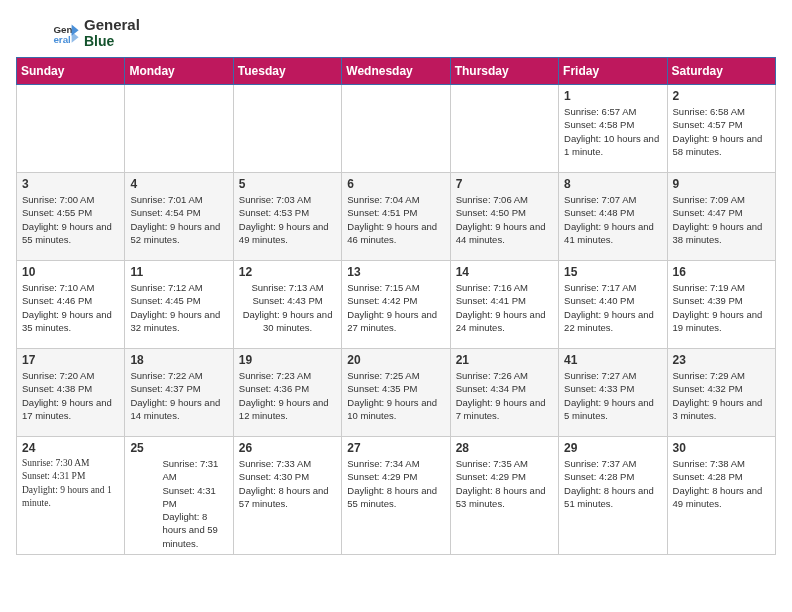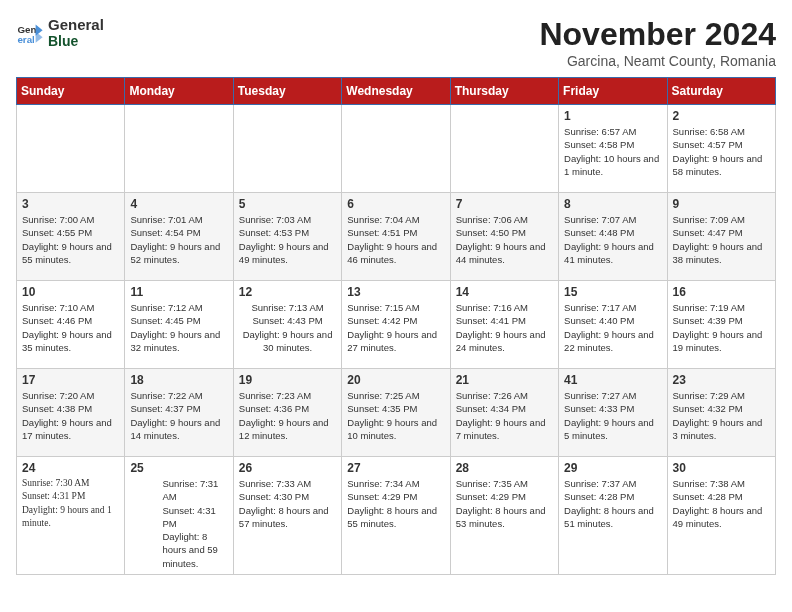--- a/index.html
+++ b/index.html
@@ -13,20 +13,21 @@
     .header-area {
       display: flex;
       align-items: flex-start;
       justify-content: space-between;
       margin-bottom: 8px;
     }
     .logo {
       display: flex;
       align-items: center;
       gap: 4px;
+      margin-left: 36px;
     }
     .logo-icon {
       width: 28px;
       height: 28px;
     }
     .title-area {
       text-align: right;
     }
     .month-title {
       font-size: 32px;
@@ -36,21 +37,21 @@
     .location-title {
       font-size: 14px;
       color: #555;
     }
     .calendar-table {
       width: 100%;
       border-collapse: collapse;
       table-layout: fixed;
     }
     .calendar-table th {
-      background: #b91c1c;
+      background: #be185d;
       color: #fff;
       font-size: 12px;
       font-weight: bold;
       padding: 6px 4px;
       text-align: left;
       border: 1px solid #3a6aaa;
     }
     .calendar-table td {
       border: 1px solid #ccc;
       vertical-align: top;
@@ -87,24 +88,20 @@
       <text x="2" y="20" font-size="14" font-weight="bold" fill="#333">Gen</text>
       <text x="2" y="34" font-size="14" font-weight="bold" fill="#4a90d9">eral</text>
       <polygon points="28,8 38,16 28,24" fill="#4a90d9"></polygon>
       <polygon points="28,18 38,26 28,34" fill="#4a90d9" opacity="0.6"></polygon>
     </svg>
     <div>
       <div style="font-size:15px;font-weight:bold;color:#333;">General</div>
       <div style="font-size:14px;font-weight:bold;color:#14532d;">Blue</div>
     </div>
   </div>
-  <div class="title-area">
-    <div class="month-title">November 2024</div>
-    <div class="location-title">Garcina, Neamt County, Romania</div>
-  </div>
 </div>
 
 <table class="calendar-table">
   <thead>
     <tr id="header-row">
         <th>Sunday</th>
         <th>Monday</th>
         <th>Tuesday</th>
         <th>Wednesday</th>
         <th>Thursday</th>

